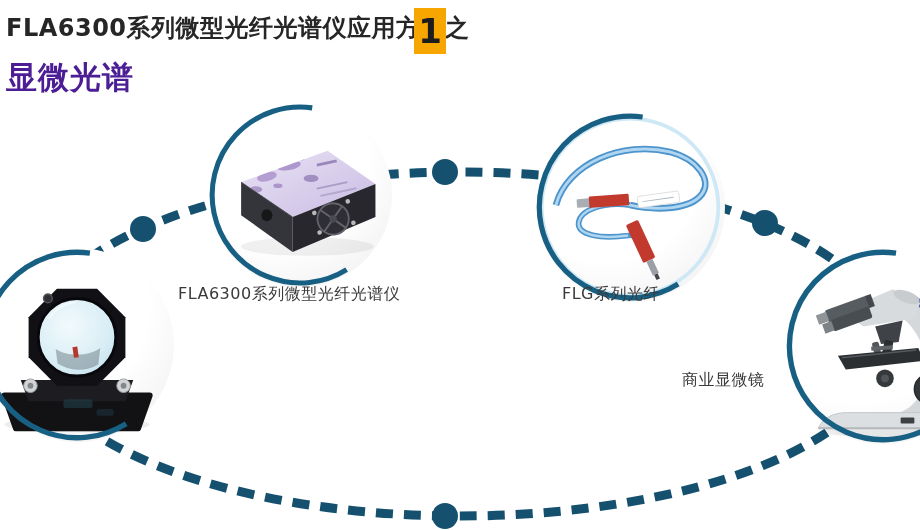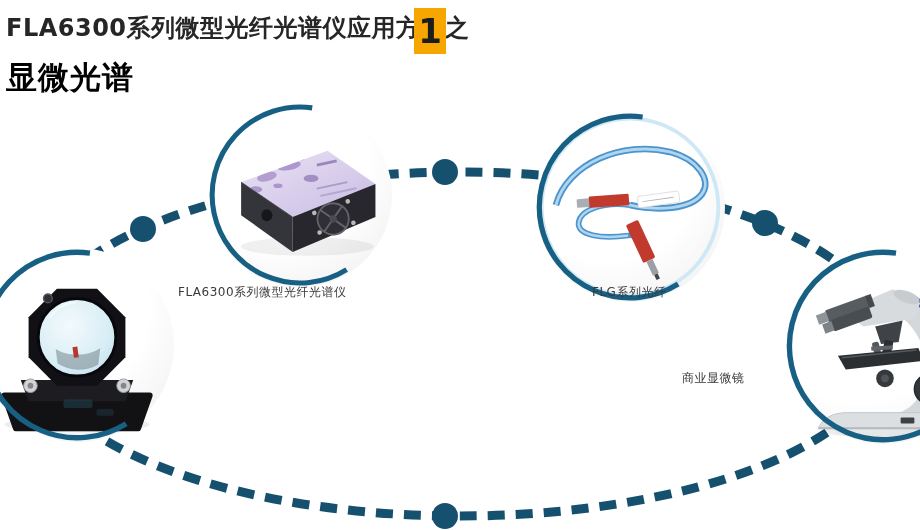--- a/index.html
+++ b/index.html
@@ -11,40 +11,40 @@
   .hdr{position:absolute;left:6px;top:8px;z-index:6;}
   .title{
     font-size:24px;font-weight:700;color:#262626;letter-spacing:0.5px;
     line-height:40px;white-space:nowrap;
   }
   .badge{
     position:absolute;left:408px;top:0px;width:32px;height:46px;background:#f7a600;
     color:#1c1c1c;font-size:34px;font-weight:700;display:flex;align-items:center;justify-content:center;
   }
   .subtitle{
-    font-size:31px;font-weight:700;color:#000000;letter-spacing:1px;margin-top:9px;white-space:nowrap;
+    font-size:31px;font-weight:700;color:#4c1d95;letter-spacing:1px;margin-top:9px;white-space:nowrap;
   }
   
   .ellipse-layer{position:absolute;left:0;top:0;z-index:1;}
   
   .node{
     position:absolute;z-index:2;border-radius:50%;
     background:radial-gradient(circle at 38% 30%, #ffffff 52%, #f4f4f5 80%, #e9eaeb 100%);
   }
   .node svg{position:absolute;left:0;top:0;width:100%;height:100%;}
   .n-spectrometer{left:208px;top:103px;width:184px;height:184px;}
   .n-fiber{left:535px;top:112px;width:190px;height:190px;}
   .n-beamsplitter{left:-20px;top:248px;width:194px;height:194px;}
   .n-microscope{left:785px;top:248px;width:196px;height:196px;}
   
   .plabel{
-    position:absolute;z-index:3;font-size:12px;color:#3a3a3a;letter-spacing:0.5px;white-space:nowrap;
+    position:absolute;z-index:3;font-size:16px;color:#3a3a3a;letter-spacing:0.5px;white-space:nowrap;
   }
   .lbl-spectrometer{left:178px;top:284px;}
-  .lbl-fiber{left:592px;top:284px;}
+  .lbl-fiber{left:562px;top:284px;}
   .lbl-beamsplitter{left:156px;top:370px;}
   .lbl-microscope{left:682px;top:370px;font-family:Liberation Mono, monospace;}
 </style>
 </head>
 <body>
 
 <div id="stage">
 
   <div class="hdr">
     <div class="title">FLA6300系列微型光纤光谱仪应用方案之</div>

